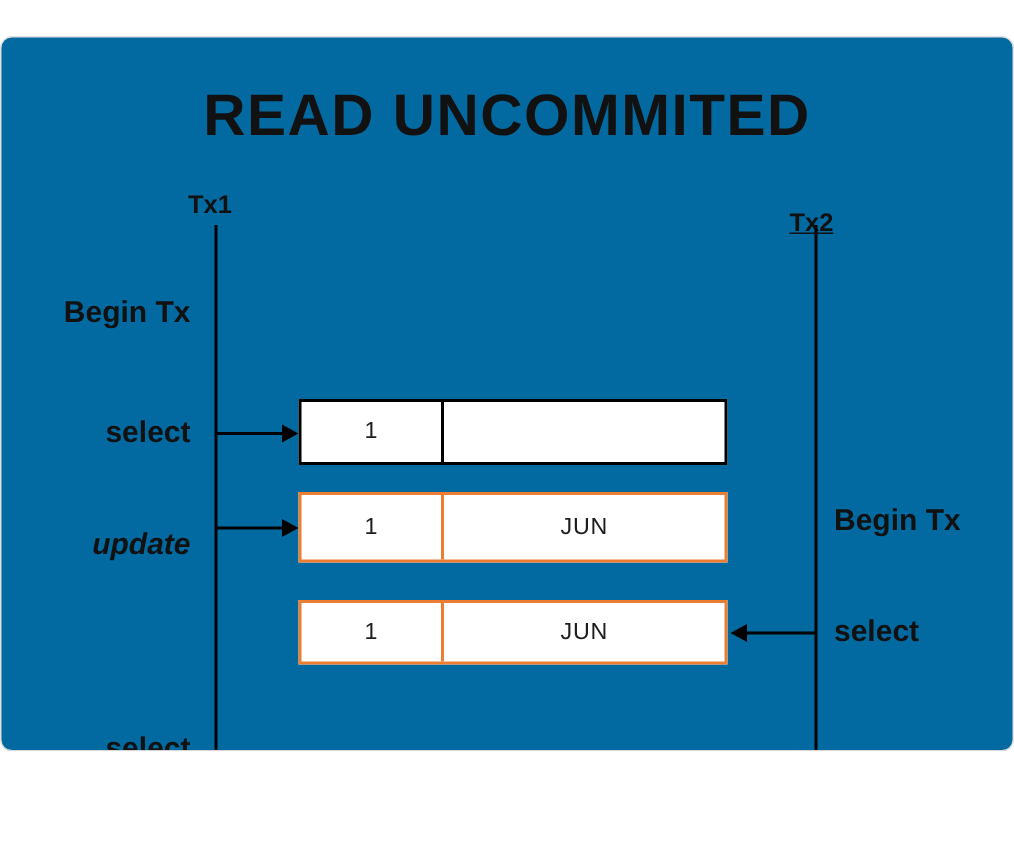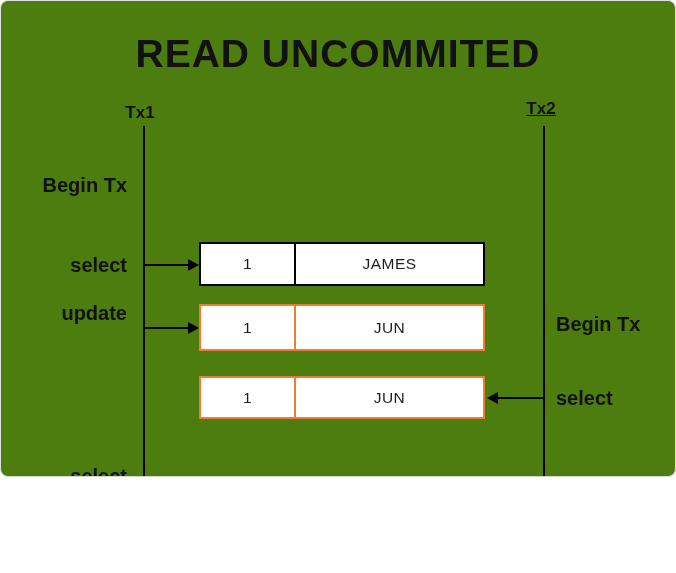--- a/index.html
+++ b/index.html
@@ -6,25 +6,26 @@
     --orange:#ED7D31;
     --ink:#111111;
     --frame-border:#E0E0E0;
   }
   *{margin:0;padding:0;box-sizing:border-box;}
   html,body{background:#fff;}
   body{font-family:"Liberation Sans", sans-serif;}
   .frame{
     position:relative;
     width:676px;height:477px;
-    background:#4d7c0f;
+    background:#0369a1;
     border:1px solid var(--frame-border);
     border-bottom-color:#d6d6d6;
     border-radius:8px;
     overflow:hidden;
+    margin-top:24px;
   }
   .title{
     position:absolute;
     top:31px;left:0;width:100%;
     text-align:center;
     font-size:39px;
     font-weight:700;
     letter-spacing:1px;
     color:var(--ink);
   }
@@ -93,36 +94,35 @@
   }
 </style>
 </head>
 <body>
 
 <div class="frame">
 
   <div class="title">READ UNCOMMITED</div>
 
   <div class="tx-label" style="left:139px;top:112px;text-align:right;">Tx1</div>
-  <div class="tx-label" style="left:540px;top:108px;text-decoration:underline;">Tx2</div>
+  <div class="tx-label" style="left:540px;top:124px;text-decoration:underline;">Tx2</div>
 
   <div class="tline" style="left:142px;"></div>
   <div class="tline" style="left:542px;"></div>
 
   <div class="evt left" style="top:184px;">Begin Tx</div>
   <div class="evt left" style="top:264px;">select</div>
-  <div class="evt left" style="top:312px;">update</div>
+  <div class="evt left" style="top:339px;font-style:italic;">update</div>
   <div class="evt left" style="top:475px;">select</div>
 
   <div class="evt right" style="top:323px;">Begin Tx</div>
   <div class="evt right" style="top:397px;">select</div>
 
   <div class="rowbox black-row" style="top:241px;height:44px;">
     <div class="cell id">1</div>
-    <div class="cell val">JAMES</div>
   </div>
 
   <div class="rowbox orange-row" style="top:303px;height:47px;">
     <div class="cell id">1</div>
     <div class="cell val">JUN</div>
   </div>
 
   <div class="rowbox orange-row" style="top:375px;height:43px;">
     <div class="cell id">1</div>
     <div class="cell val">JUN</div>

